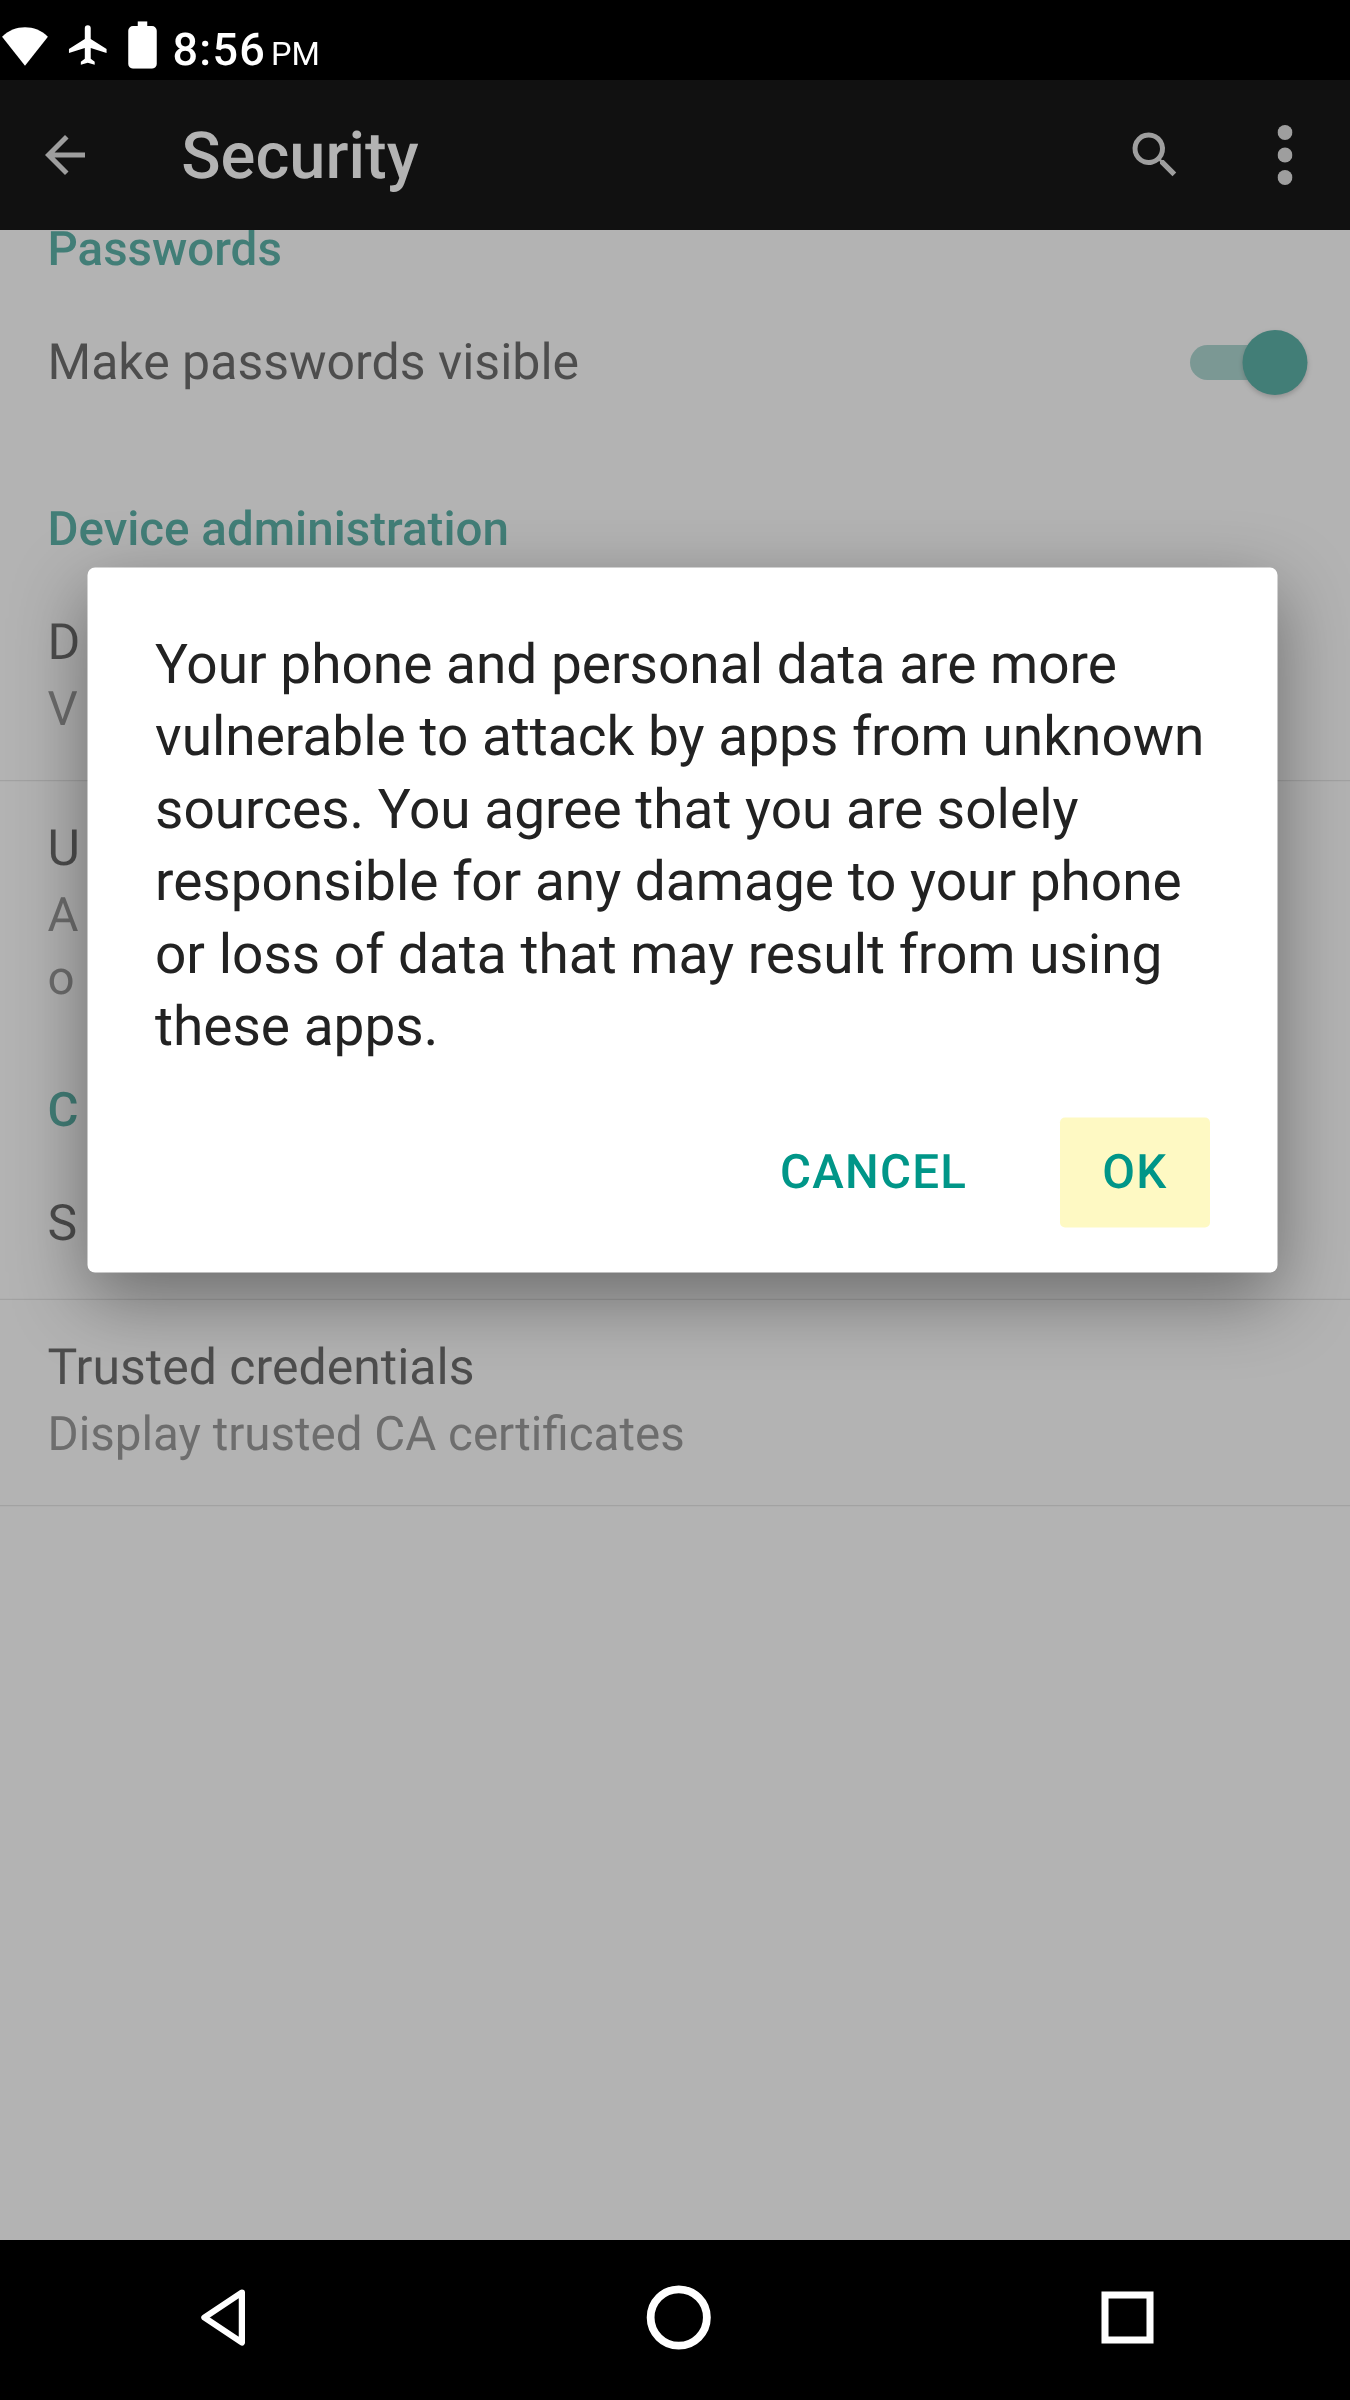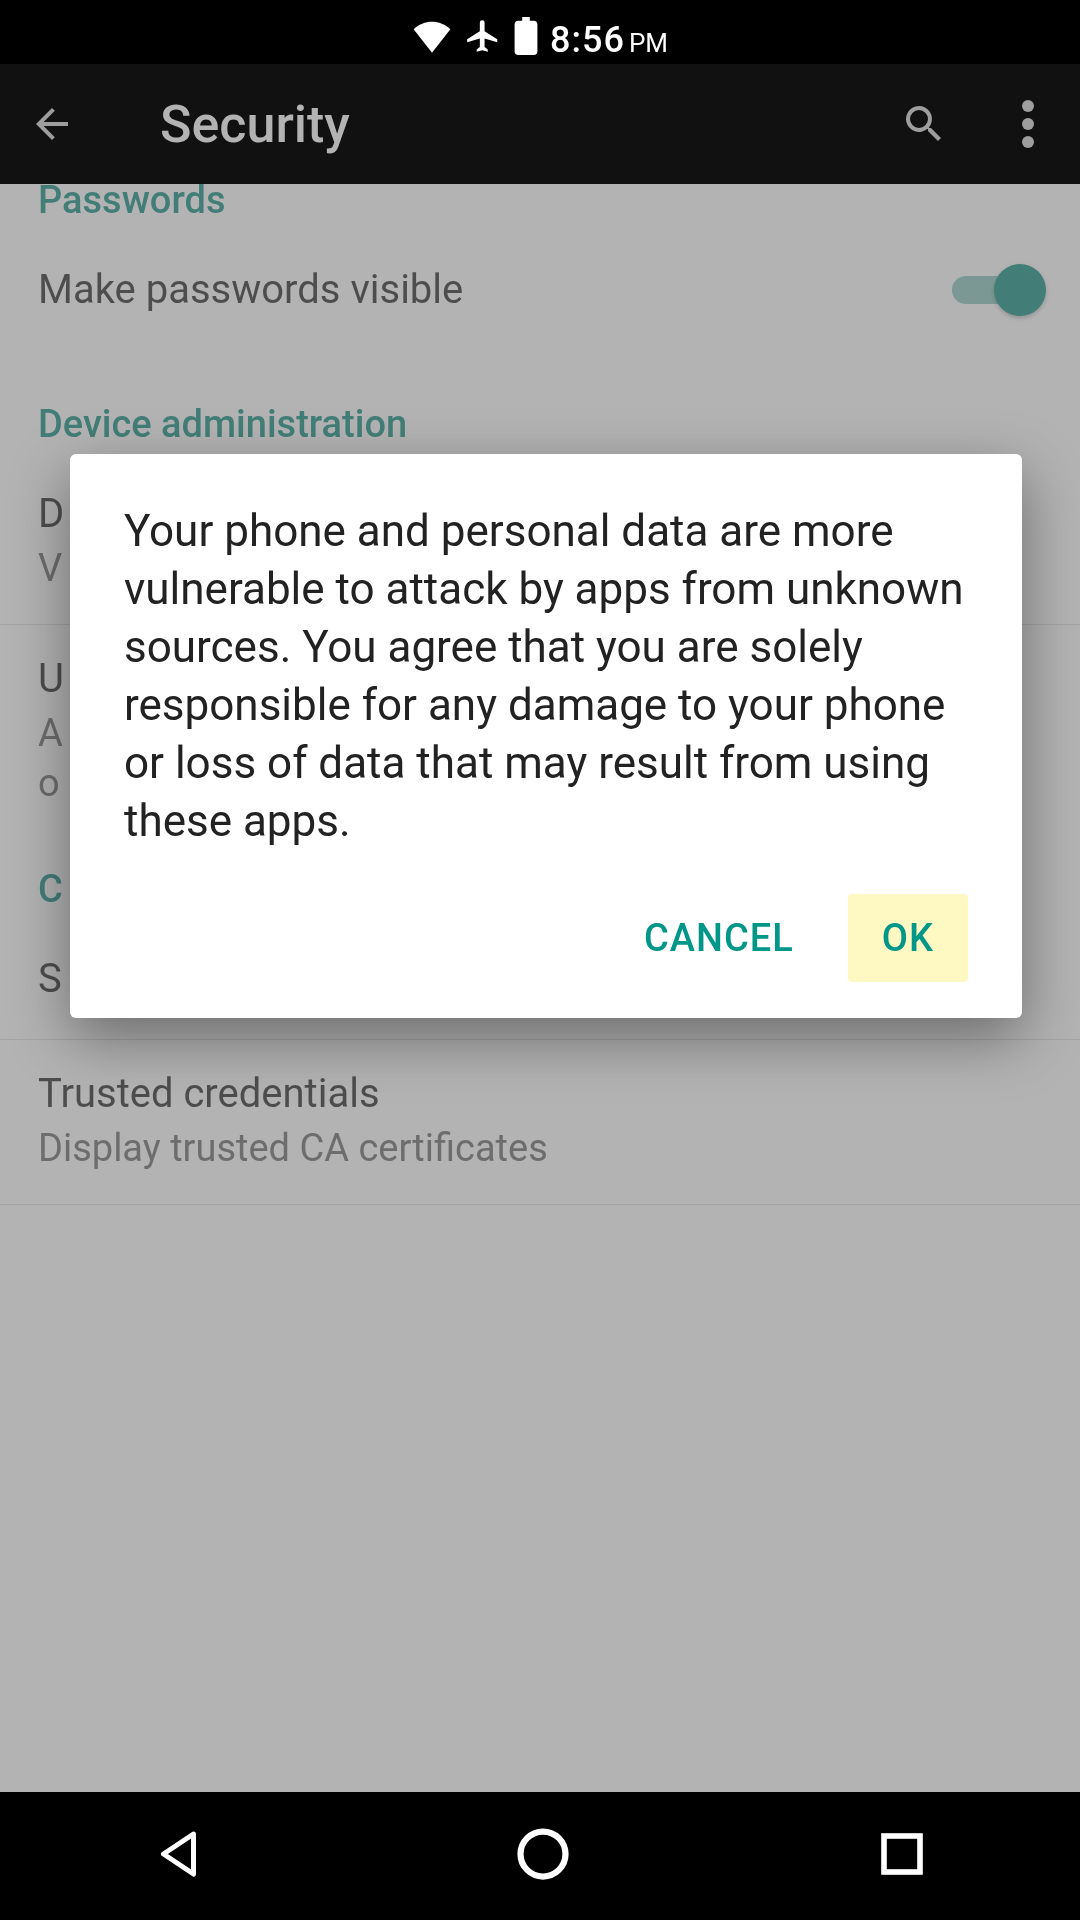--- a/index.html
+++ b/index.html
@@ -1,27 +1,27 @@
 <!DOCTYPE html>
 <html><head>
 <meta charset="utf-8">
 <style>
   * { margin: 0; padding: 0; box-sizing: border-box; }
   html, body { width: 1080px; height: 1920px; overflow: hidden; font-family: Roboto, "Helvetica Neue", Arial, sans-serif; background: #000; }
   .screen { position: relative; width: 1080px; height: 1920px; background: #fafafa; }
 
   
-  .status-bar { position: absolute; top: 0; left: 0; right: 0; height: 80px; background: #000; display: flex; justify-content: center; align-items: center; gap: 12px; color: #fff; font-size: 36px; }
+  .status-bar { position: absolute; top: 0; left: 0; right: 0; height: 80px; background: #000; display: flex; justify-content: flex-start; align-items: center; gap: 12px; color: #fff; font-size: 36px; }
   .status-bar .time { letter-spacing: 1px; font-weight: 500; }
   .status-bar .ampm { font-size: 26px; margin-left: 4px; }
   .status-bar svg { fill: #fff; }
 
   
   .action-bar { position: absolute; top: 64px; left: 0; right: 0; height: 120px; background: #111; display: flex; align-items: center; padding: 0 20px; gap: 40px; }
-  .action-bar .title { color: #b3b3b3; font-size: 52px; font-weight: 500; margin-left: 36px; flex: 1; }
+  .action-bar .title { color: #b3b3b3; font-size: 52px; font-weight: 500; margin-left: 21px; flex: 1; }
   .action-bar svg { fill: #9e9e9e; }
   .icon-btn { width: 64px; height: 64px; display: flex; align-items: center; justify-content: center; }
 
   
   .content { position: absolute; top: 184px; left: 0; right: 0; bottom: 128px; background: #fafafa; overflow: hidden; }
   .section-header { color: #008577; font-size: 38px; font-weight: 500; padding: 28px 38px 14px; }
   .section-header.cut { margin-top: -34px; }
   .item { padding: 28px 38px 34px; }
   .item.with-toggle { display: flex; align-items: center; justify-content: space-between; }
   .item-title { color: #1a1a1a; font-size: 40px; line-height: 1.3; }
@@ -32,21 +32,21 @@
   .toggle { position: relative; width: 90px; height: 52px; }
   .toggle-track { position: absolute; left: 0; right: 0; top: 12px; height: 28px; border-radius: 14px; background: #7fbfb6; }
   .toggle-thumb { position: absolute; right: -4px; top: 0; width: 52px; height: 52px; border-radius: 50%; background: #008577; box-shadow: 0 2px 4px rgba(0,0,0,.3); }
 
   
   .scrim { position: absolute; top: 184px; left: 0; right: 0; bottom: 128px; background: rgba(120,120,120,0.55); }
 
   
   .dialog { position: absolute; left: 70px; right: 58px; top: 454px; background: #fff; border-radius: 6px; box-shadow: 0 20px 60px rgba(0,0,0,.4); padding: 48px 54px 36px; }
   .dialog-text { color: #222; font-size: 44px; line-height: 1.32; font-weight: 400; }
-  .dialog-actions { display: flex; justify-content: flex-end; gap: 20px; margin-top: 44px; }
+  .dialog-actions { display: flex; justify-content: flex-end; gap: 40px; margin-top: 44px; }
   .dlg-btn { font-size: 38px; font-weight: 500; color: #009688; letter-spacing: 1px; padding: 22px 34px; border-radius: 4px; text-transform: uppercase; }
   .dlg-btn.primary { background: #fef9c3; }
 
   
   .nav-bar { position: absolute; bottom: 0; left: 0; right: 0; height: 128px; background: #000; display: flex; justify-content: space-around; align-items: center; }
   .nav-bar svg { stroke: #fff; fill: none; }
 </style>
 </head>
 <body>
 

